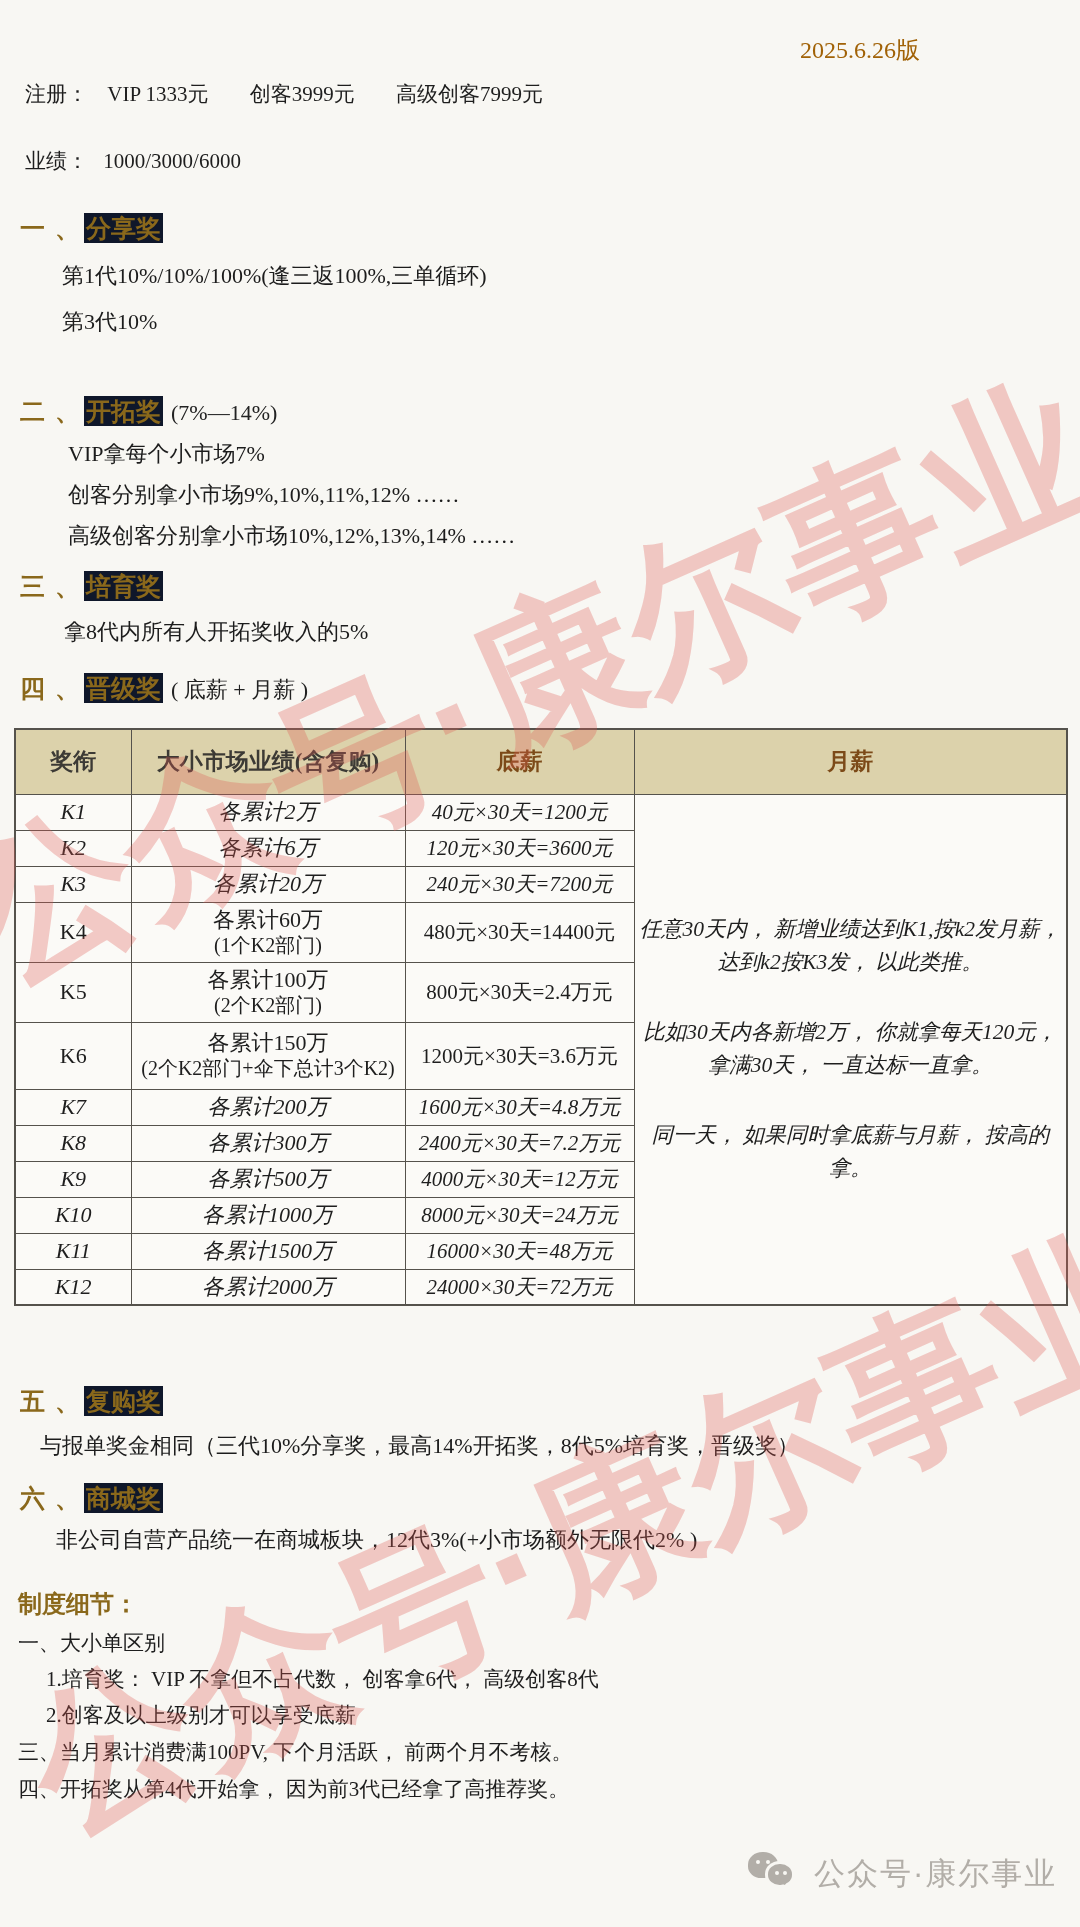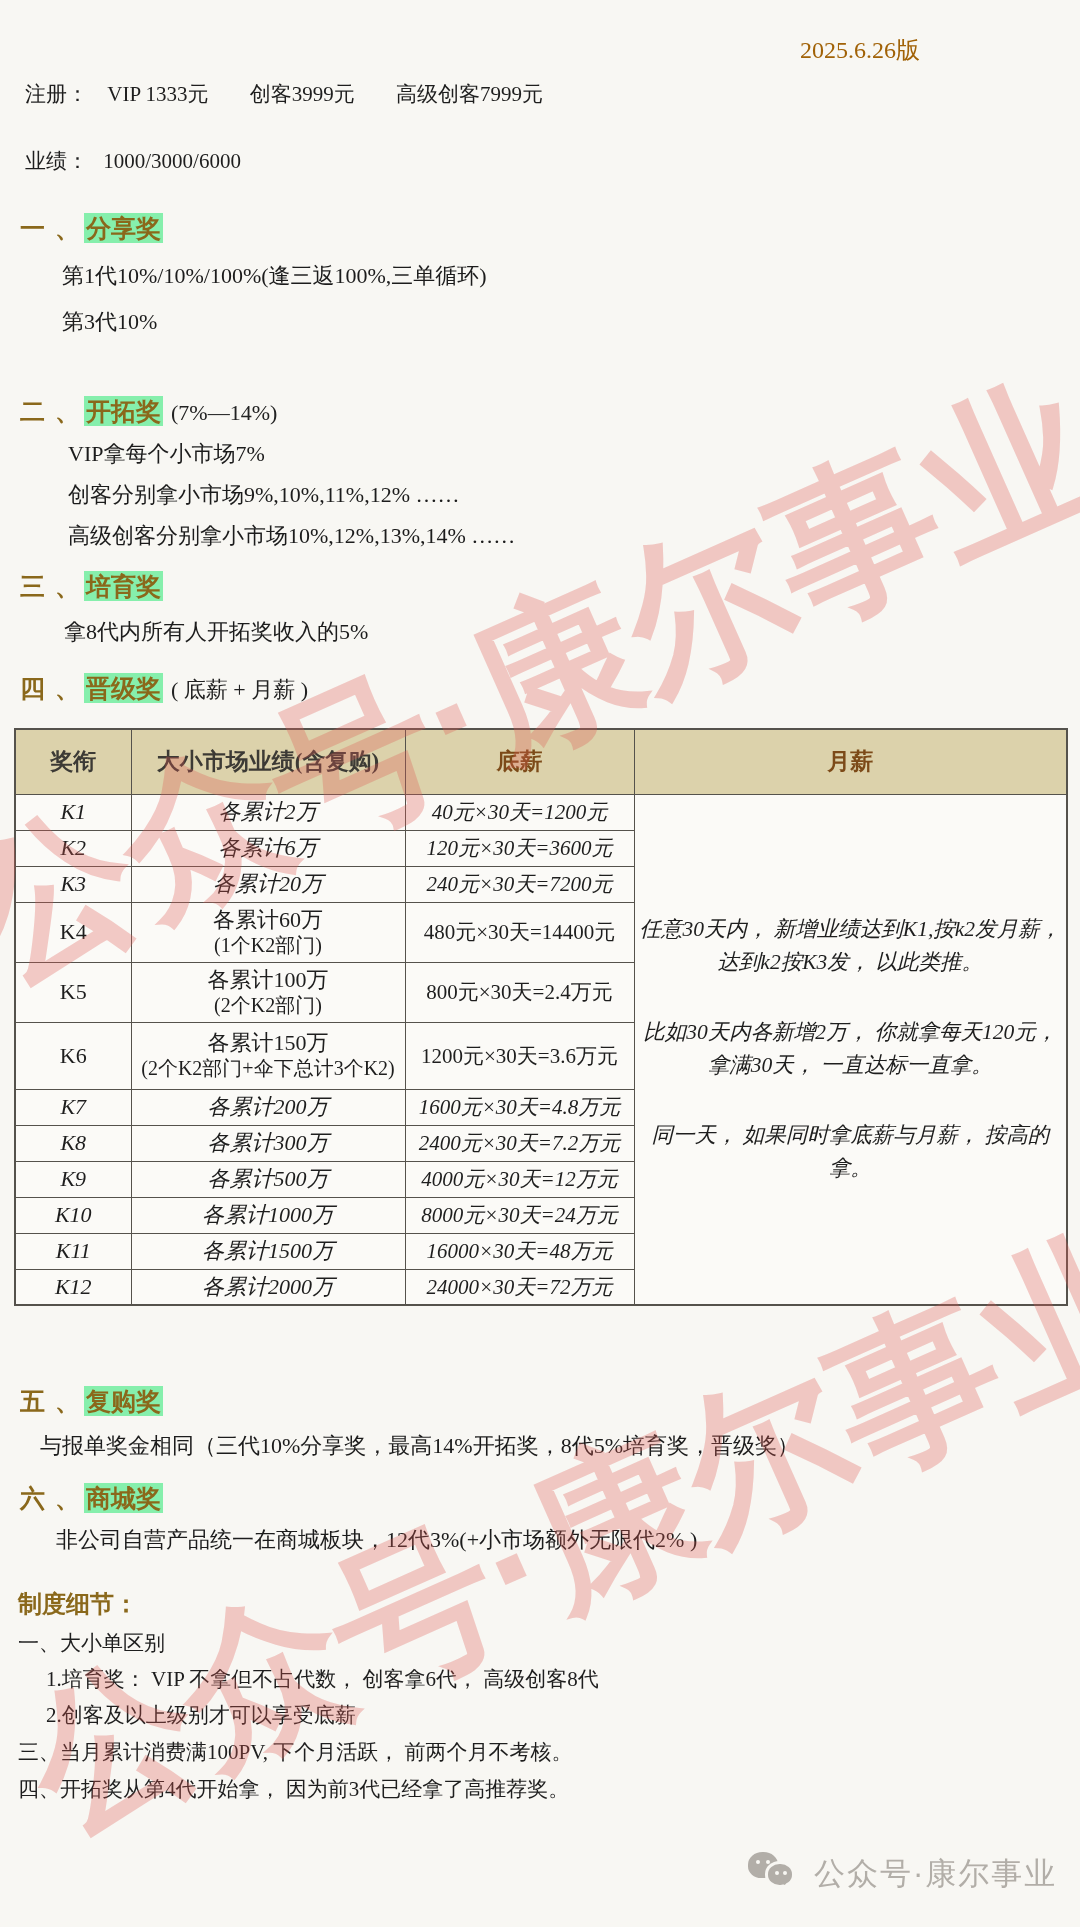--- a/index.html
+++ b/index.html
@@ -20,21 +20,21 @@
   .regline .gap-s{display:inline-block;width:14px;}
   .perfline{top:147px;left:25px;font-size:21px;}
   
   .sec{white-space:nowrap;}
   .sec-head{
     font-family:"Liberation Sans","DejaVu Sans",sans-serif;
     font-weight:bold;font-size:25px;color:#8a681b;
   }
   .sec-head .num{margin-right:10px;}
   .sec-head .dun{font-weight:bold;color:#8a681b;margin-right:4px;}
-  .sec-head .ttl{background:#86efac;padding:1px 2px;}
+  .sec-head .ttl{background:#0f172a;padding:1px 2px;}
   .sec-head .sfx{
     font-family:"Liberation Serif","DejaVu Serif",serif;
     font-weight:normal;font-size:22px;color:#222;margin-left:8px;
   }
   .sec-line{font-size:22px;color:#1c1c1c;}
   .s1{top:212px;left:20px;}
   .s1 .sec-line{margin:16px 0 0 42px;}
   .s1 .sec-line:first-of-type{margin-top:14px;}
   .s2{top:395px;left:20px;}
   .s2 .sec-line{margin:11px 0 0 48px;}

